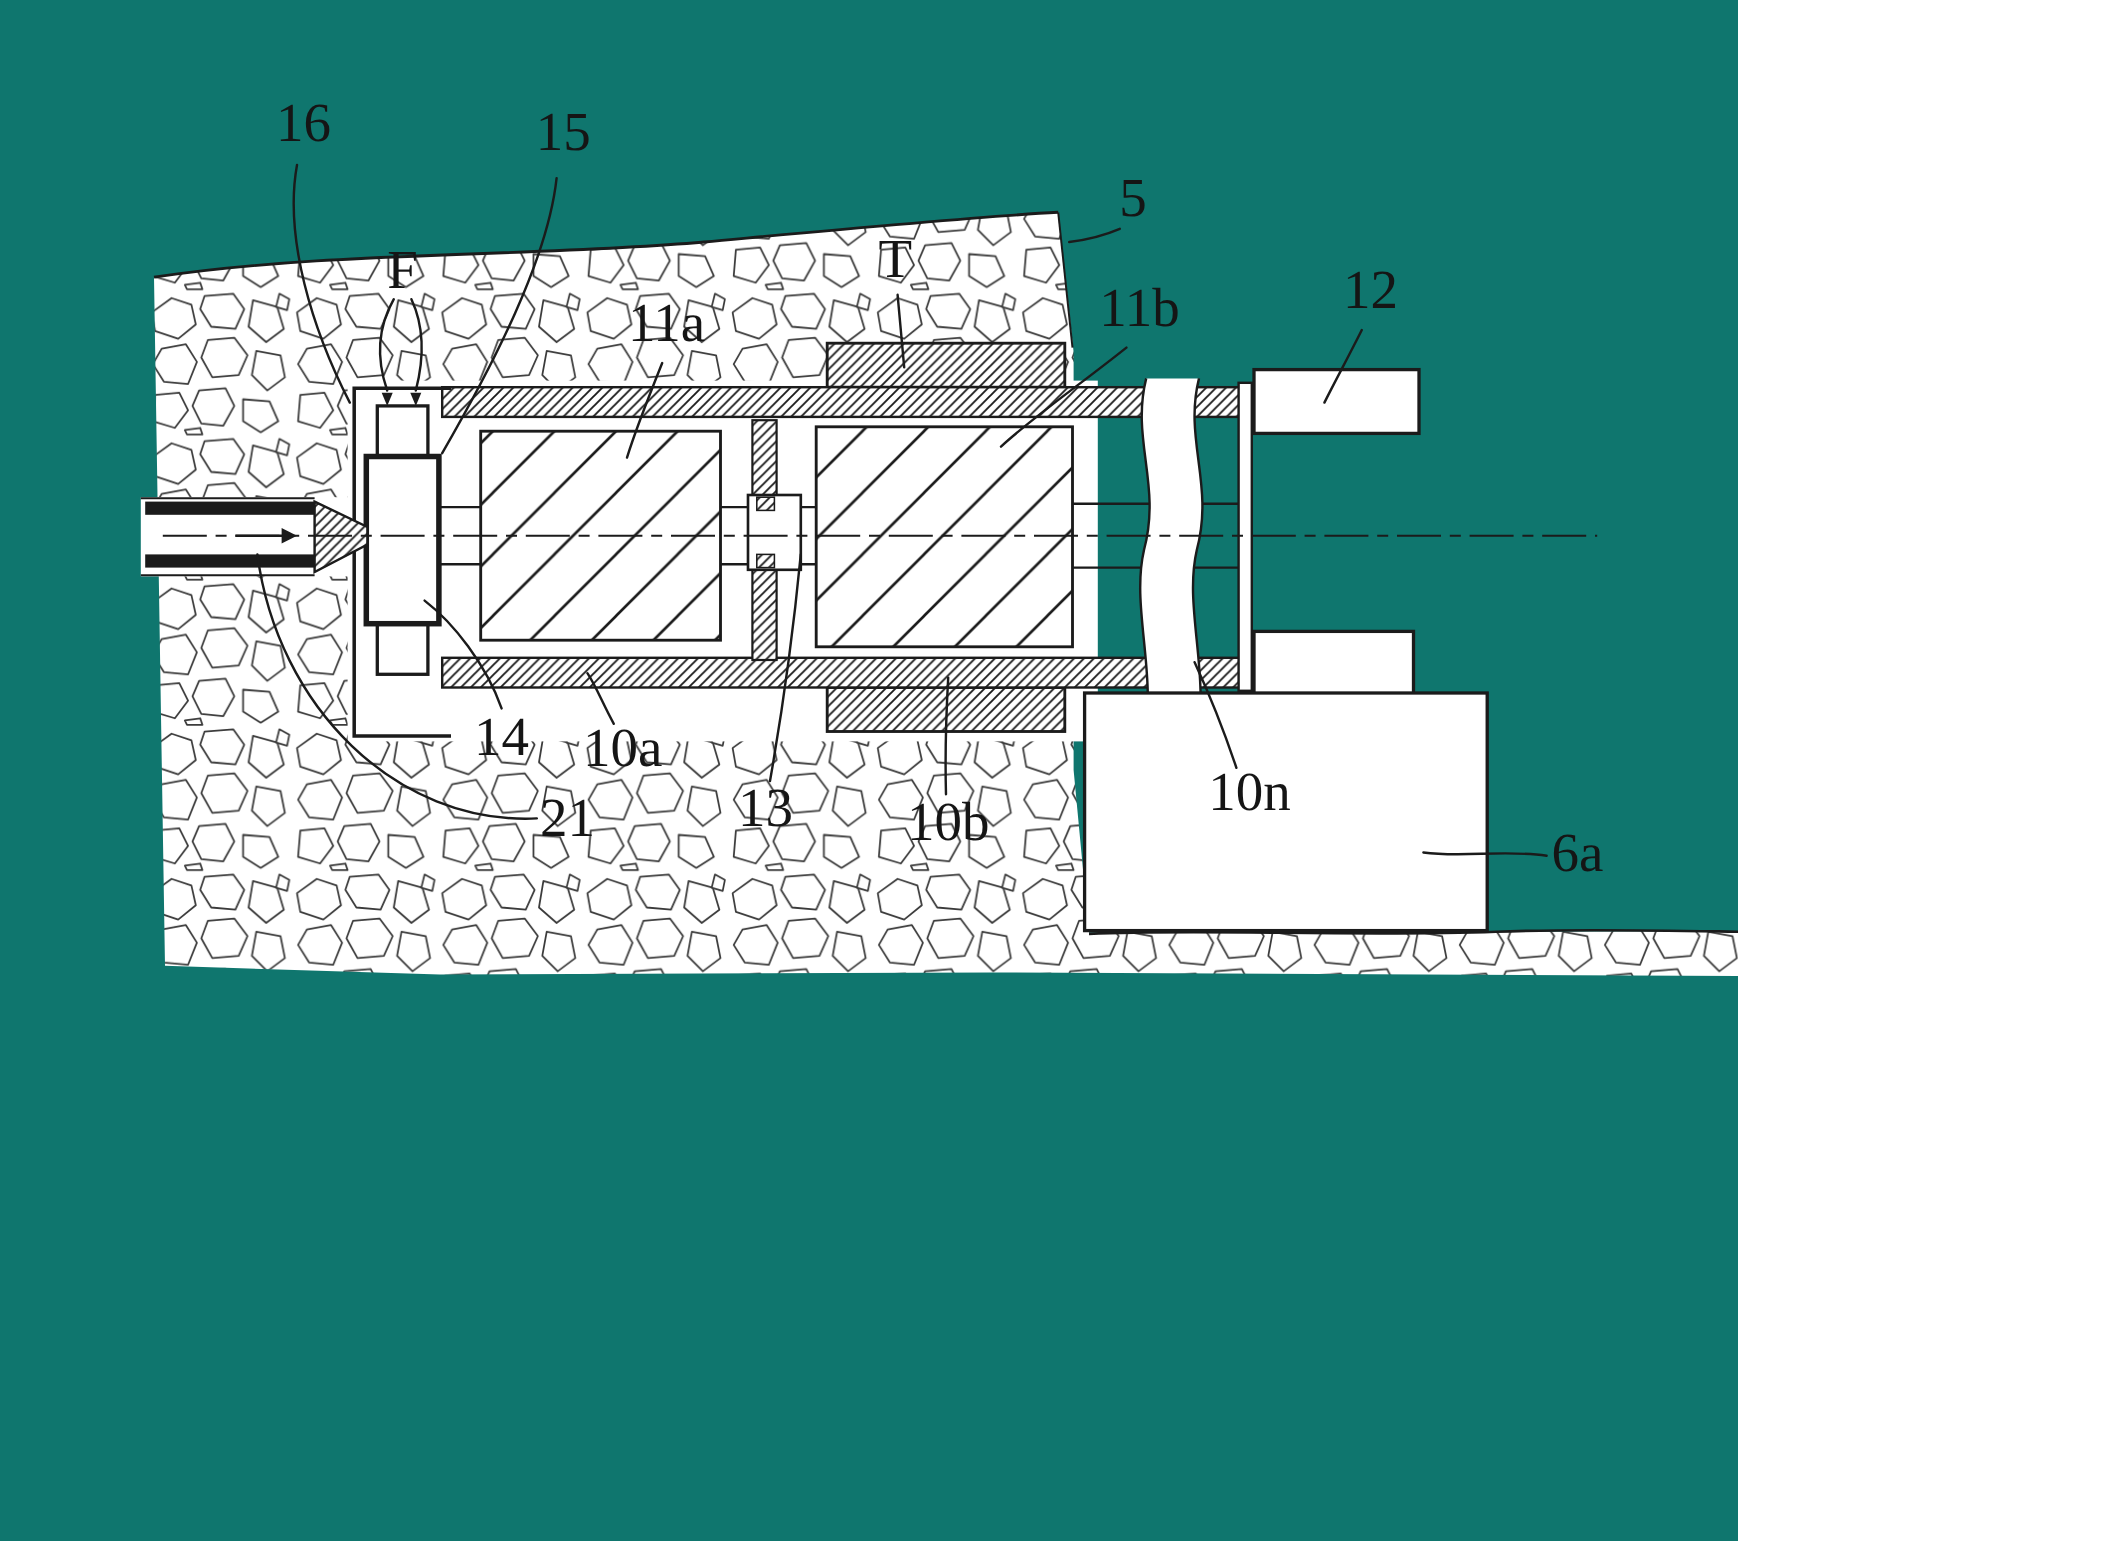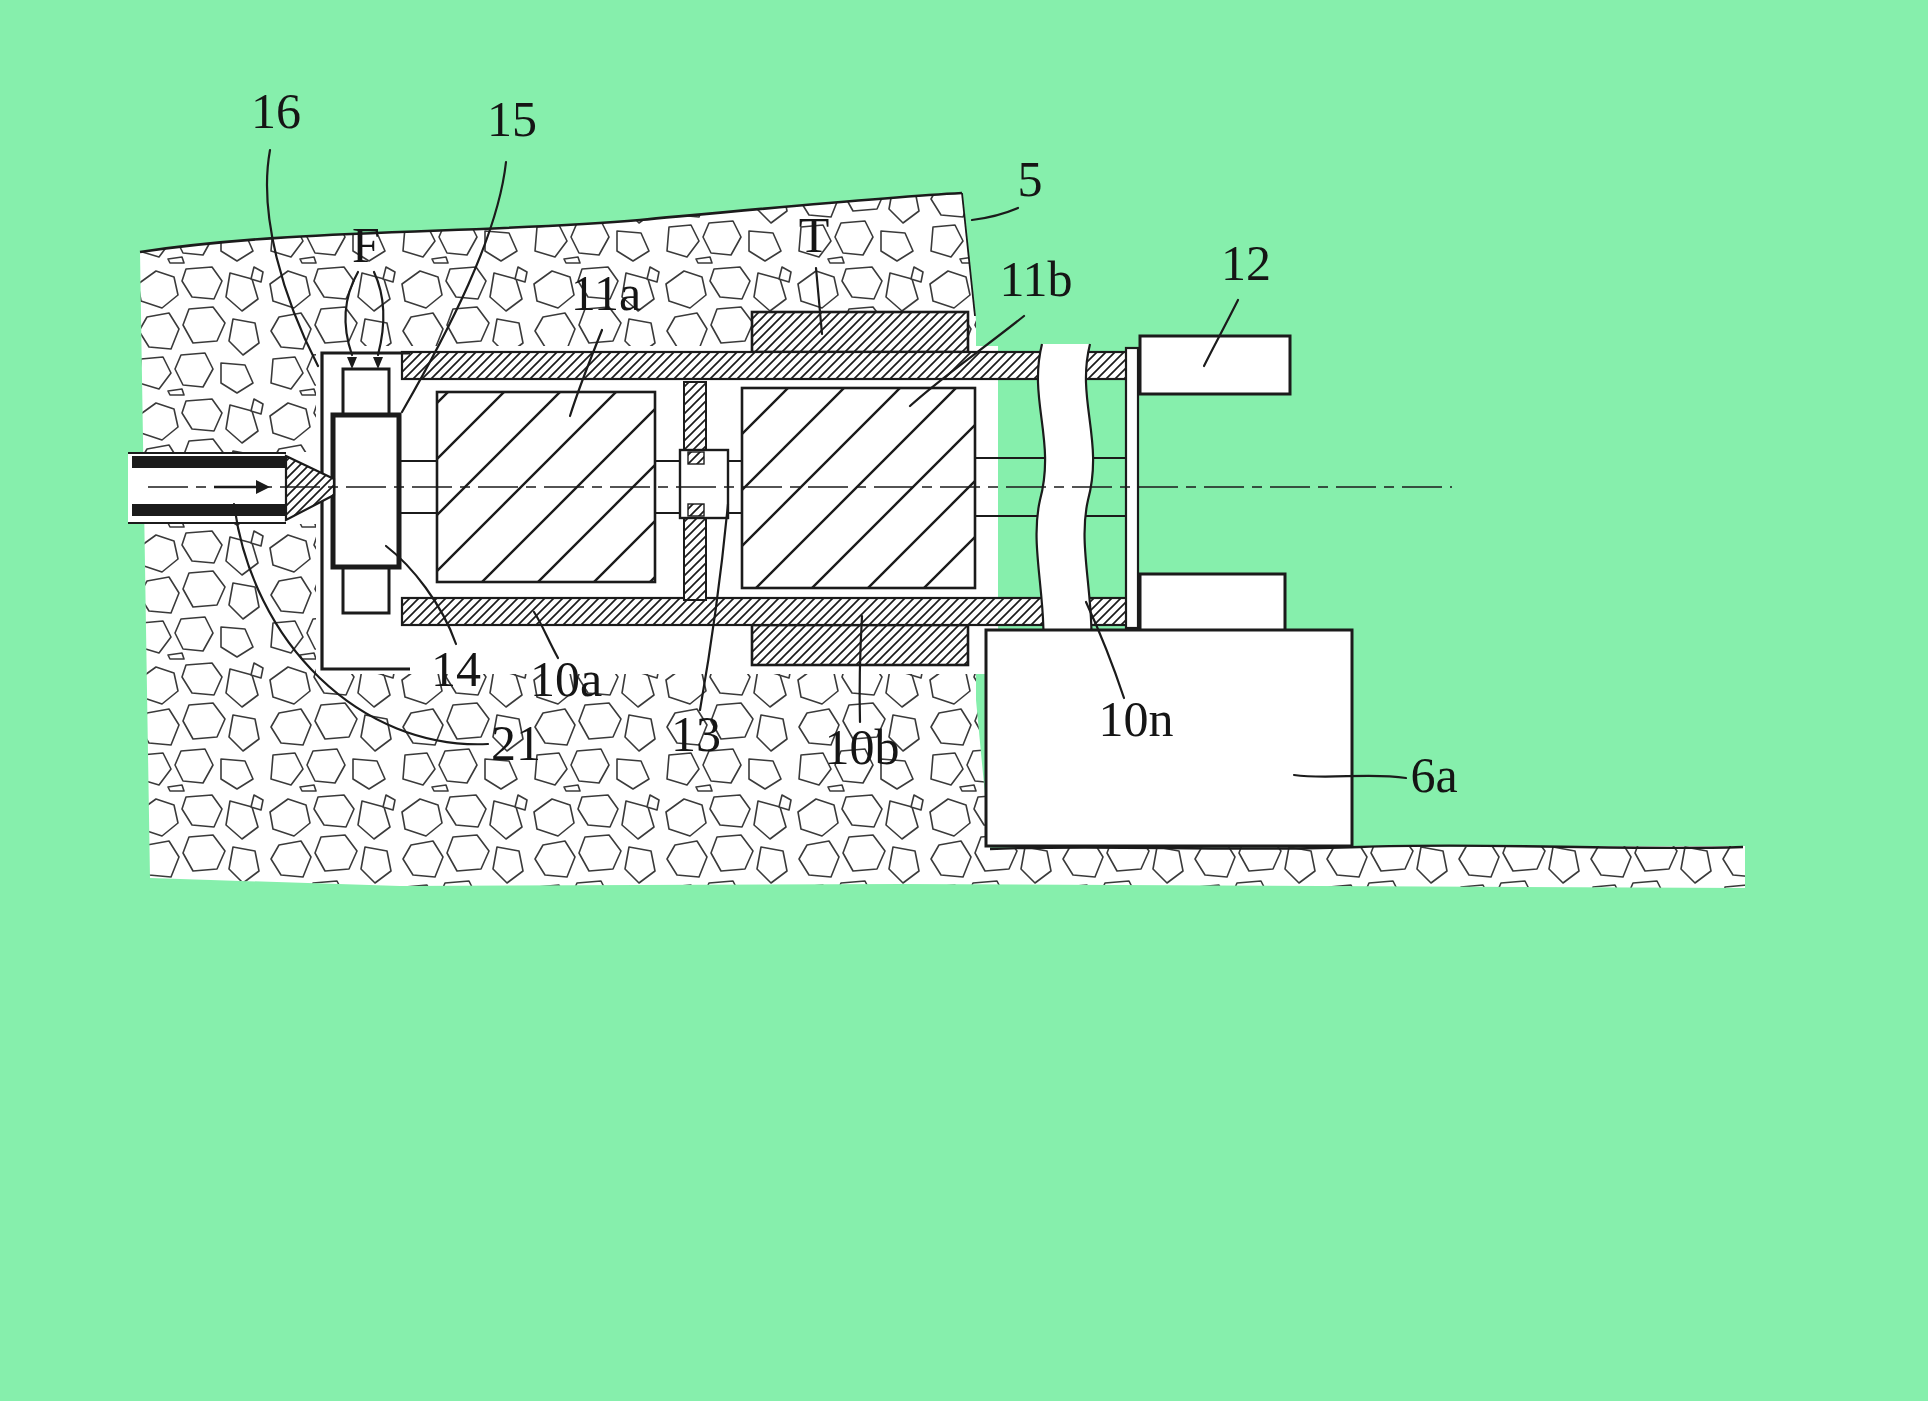--- a/index.html
+++ b/index.html
@@ -2,23 +2,23 @@
 <html><head>
 <meta charset="utf-8">
 <style>
   html, body {
     margin: 0;
     padding: 0;
     background: #ffffff;
   }
   .figure-wrap {
     position: relative;
-    width: 1928px;
+    width: 1580px;
     height: 1401px;
-    background: #86efac;
+    background: #0f766e;
     overflow: hidden;
     font-family: "Liberation Serif", serif;
   }
   svg { display: block; }
   .ref-label {
     font-family: "Liberation Serif", serif;
     font-size: 50px;
     fill: #151515;
   }
   .leader {

